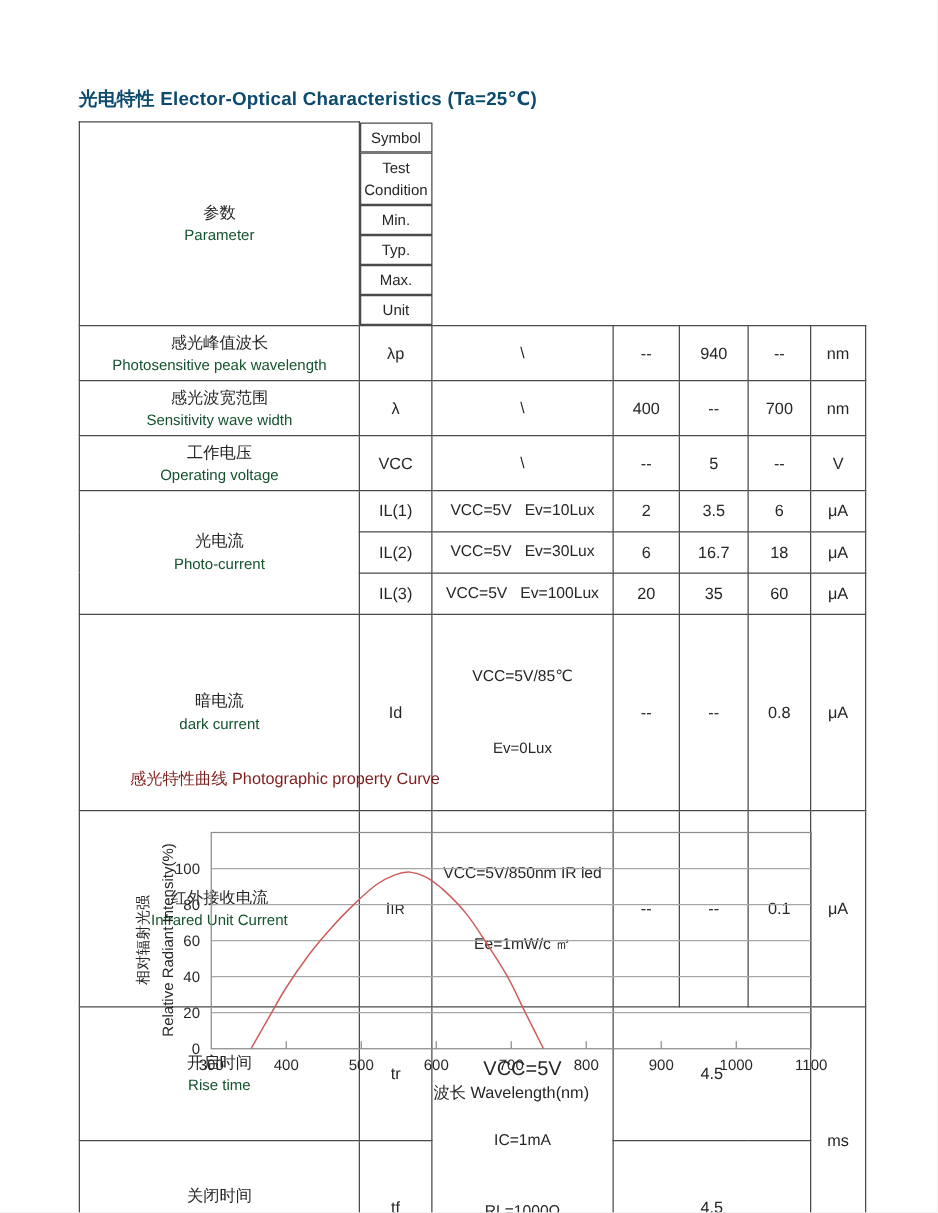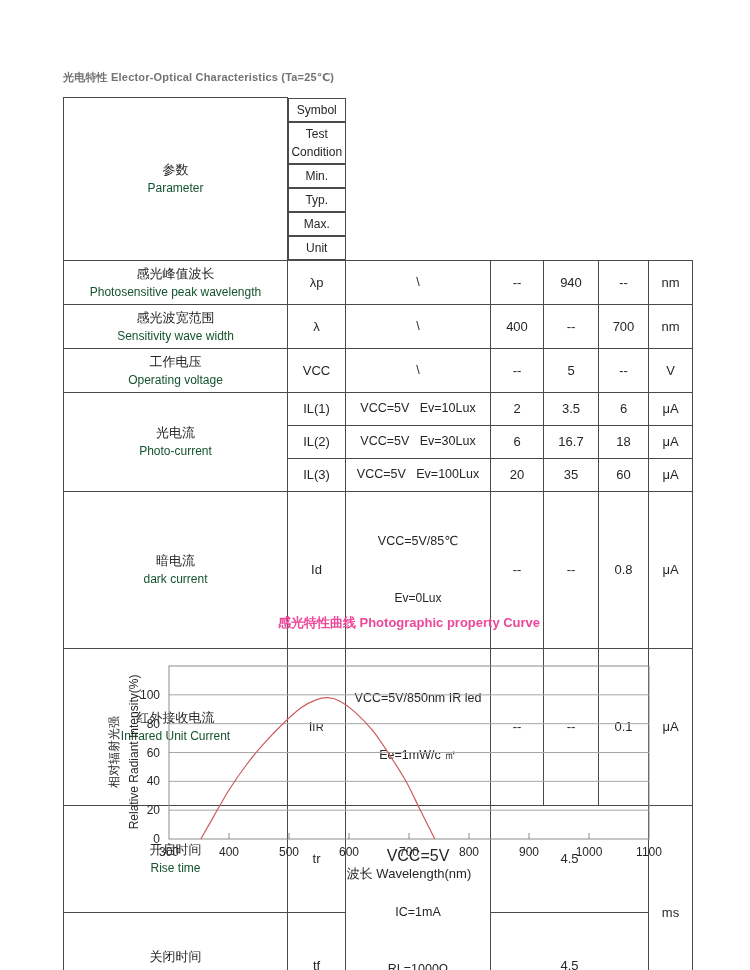--- a/index.html
+++ b/index.html
@@ -2,21 +2,21 @@
 <html><head>
 <meta charset="utf-8">
 <style>
   html,body{margin:0;padding:0;background:#e9e9e9;}
   .page{
     position:relative;width:750px;height:970px;background:#ffffff;
     font-family:"Liberation Sans","DejaVu Sans",sans-serif;color:#1f1f1f;
     margin:0 auto;overflow:hidden;
   }
   .sec-title{
-    position:absolute;left:63px;font-size:11px;font-weight:bold;color:#737373;
+    position:absolute;left:63px;font-size:15px;font-weight:bold;color:#0c4a6e;
     letter-spacing:.2px;white-space:nowrap;
   }
   #sec1{top:70px;}
   #sec2{top:558px;}
 
   table.eo{
     position:absolute;left:63px;top:97px;width:629px;
     border-collapse:collapse;table-layout:fixed;
   }
   table.eo td,table.eo th{
@@ -29,22 +29,22 @@
   .cond{font-size:12.5px;white-space:pre-wrap;line-height:19px;}
   .sym{font-size:13px;}
   .sym .sub{font-size:11px;letter-spacing:.5px;}
   tr.hrow{height:46px;}
   tr.r44{height:44px;}
   tr.r33{height:33px;}
   tr.r40{height:40px;}
 
   .chart{position:absolute;left:104px;top:612px;width:610px;height:300px;}
   .chart-title{
-    position:absolute;top:2px;left:0;width:610px;text-align:center;
-    font-size:13px;color:#ec4899;font-weight:bold;
+    position:absolute;top:2px;left:0;width:610px;
+    font-size:13px;color:#7f1d1d;
   }
   svg.plot{position:absolute;left:0;top:44px;}
   .tick{font-size:12px;fill:#262626;font-family:"Liberation Sans","DejaVu Sans",sans-serif;}
   .ylab{font-size:12px;fill:#262626;}
   .xlab{font-size:13px;fill:#262626;}
 </style>
 </head>
 <body>
 
 <div class="page">

